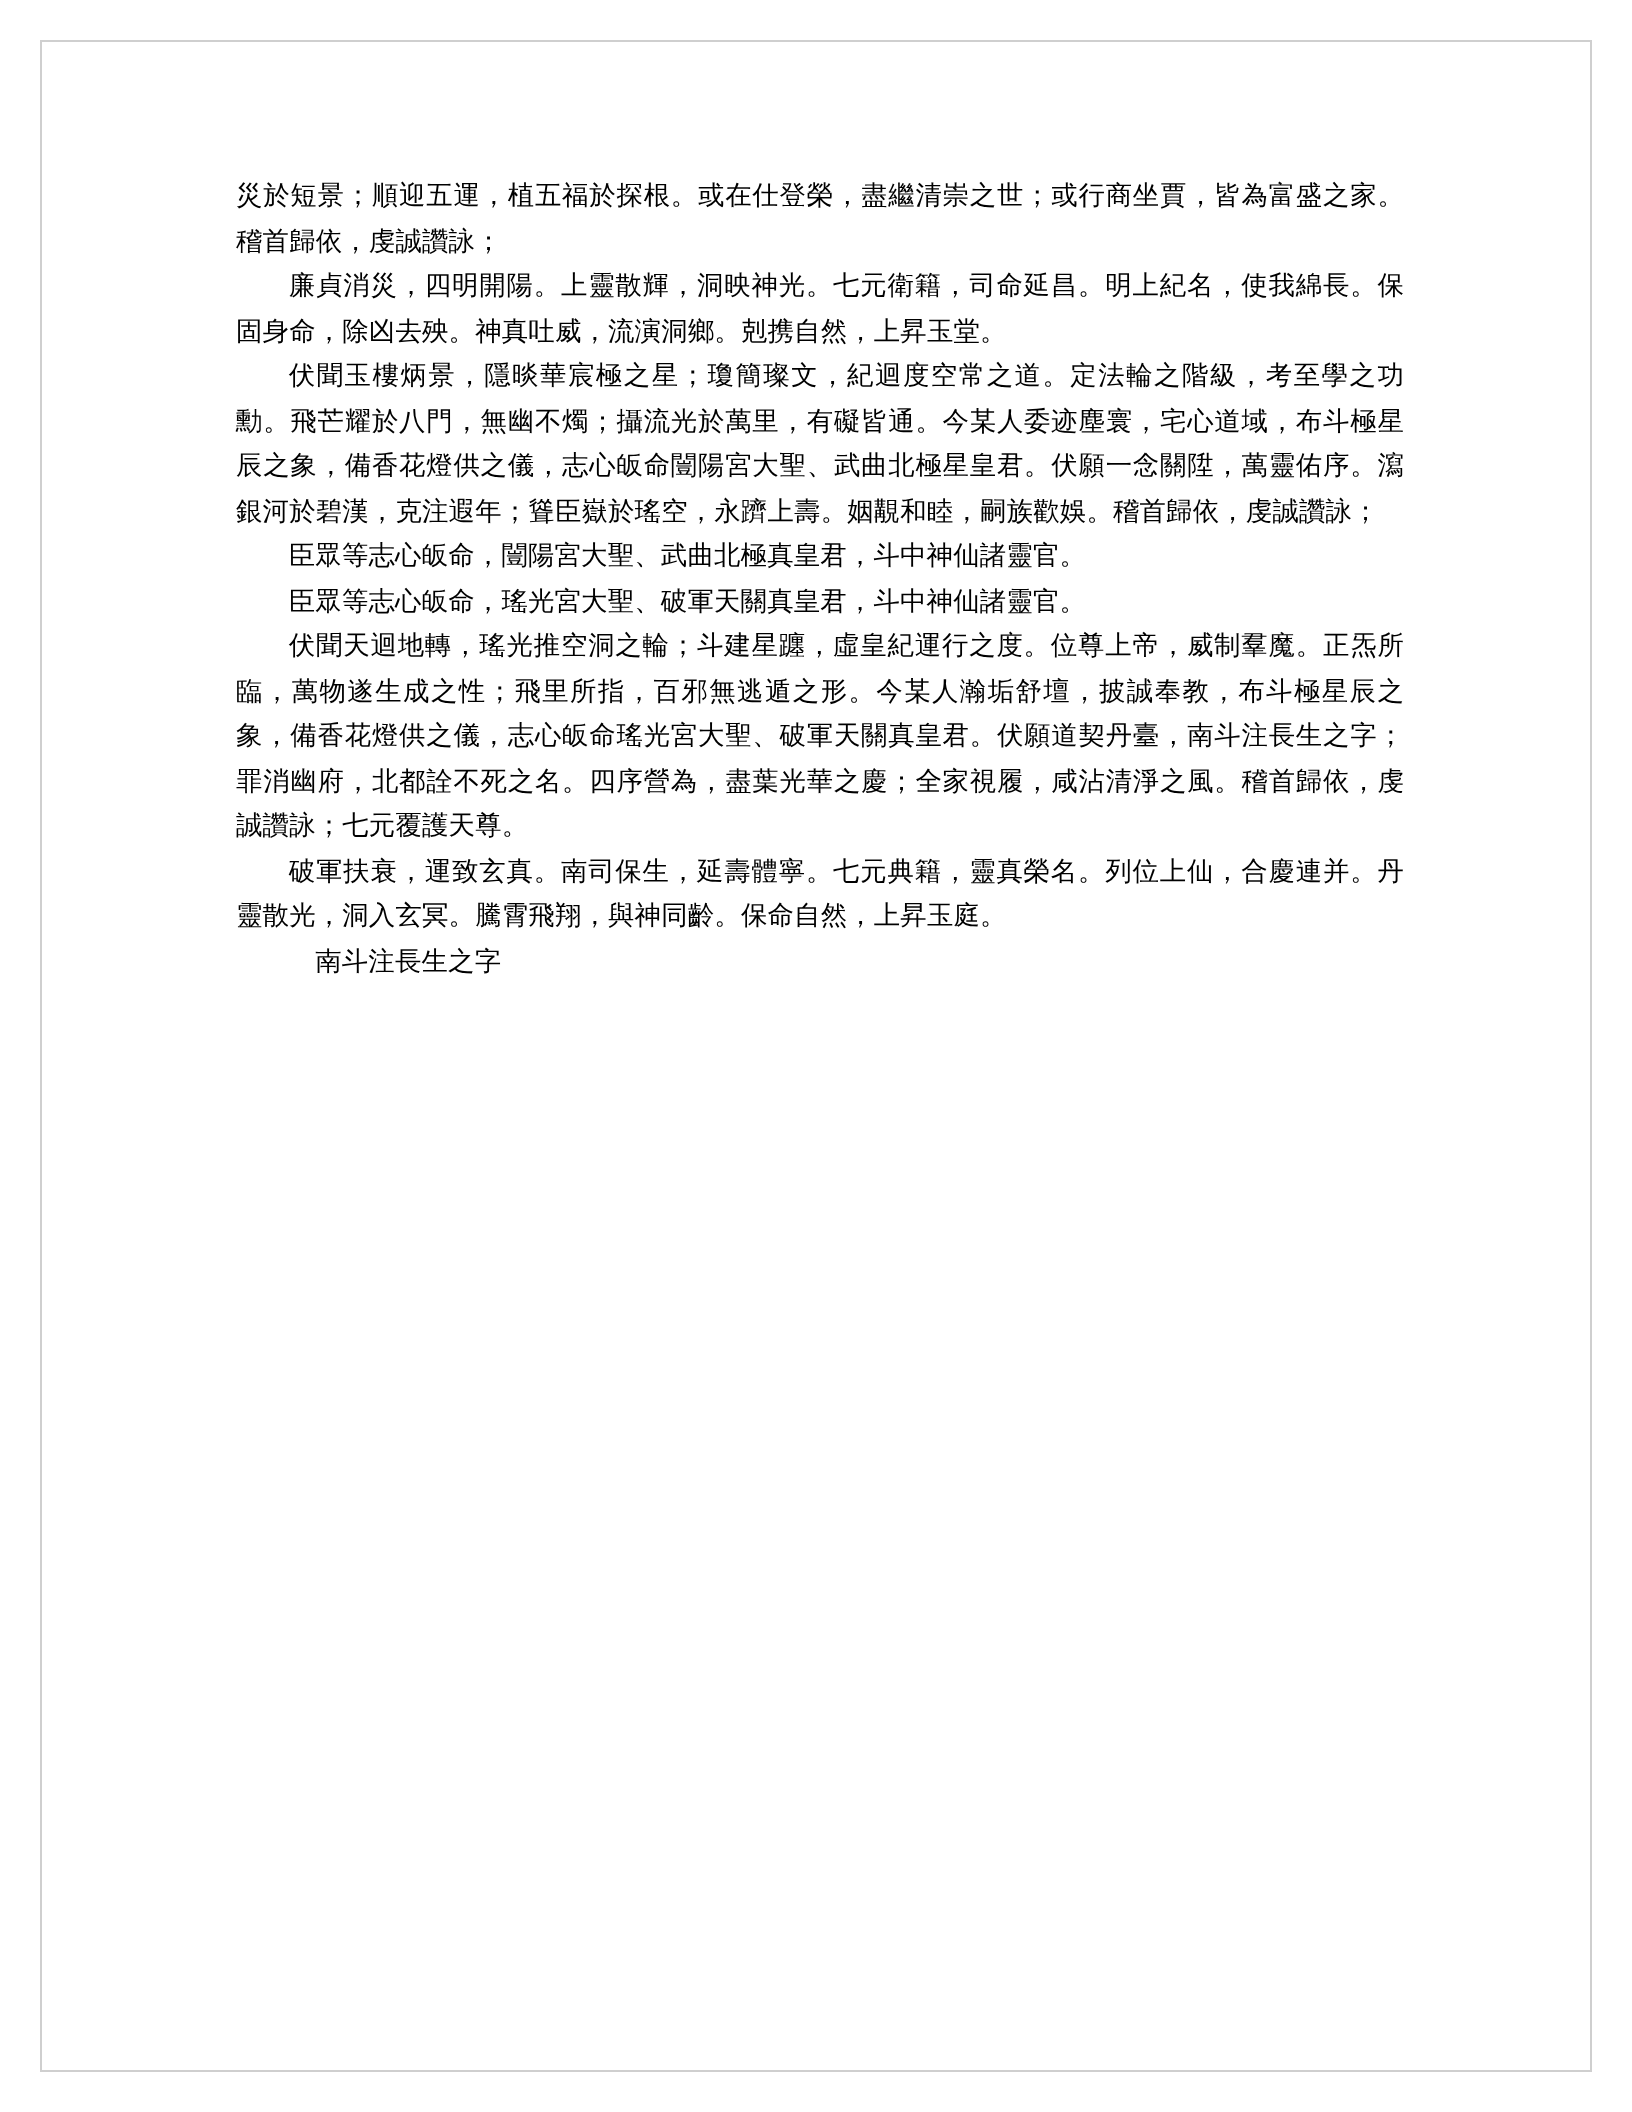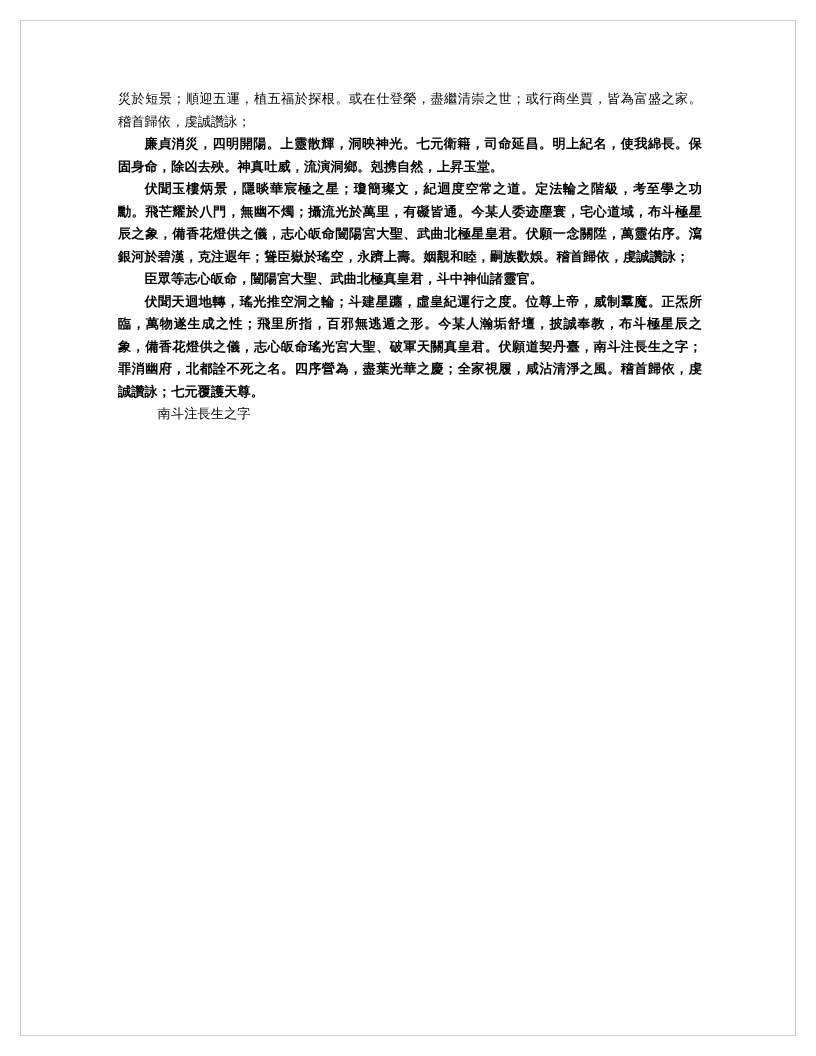--- a/index.html
+++ b/index.html
@@ -42,32 +42,33 @@
   .para {
     margin: 0;
     font-size: 13.2px;
     line-height: 22.5px;
     text-align: justify;
     text-justify: inter-character;
     letter-spacing: 0.1px;
   }
   .indent2 {
     text-indent: 2em;
-    font-weight: bold;
   }
   .indent3 {
     text-indent: 3em;
   }
 </style>
 </head>
 <body>
 
 <div class="page">
   <div class="page-border"></div>
   <div class="text-body">
     <p class="para">災於短景；順迎五運，植五福於探根。或在仕登榮，盡繼清崇之世；或行商坐賈，皆為富盛之家。稽首歸依，虔誠讚詠；</p>
     <p class="para indent2">廉貞消災，四明開陽。上靈散輝，洞映神光。七元衛籍，司命延昌。明上紀名，使我綿長。保固身命，除凶去殃。神真吐威，流演洞鄉。剋携自然，上昇玉堂。</p>
     <p class="para indent2">伏聞玉樓炳景，隱晱華宸極之星；瓊簡璨文，紀迴度空常之道。定法輪之階級，考至學之功勳。飛芒耀於八門，無幽不燭；攝流光於萬里，有礙皆通。今某人委迹塵寰，宅心道域，布斗極星辰之象，備香花燈供之儀，志心皈命闓陽宮大聖、武曲北極星皇君。伏願一念關陞，萬靈佑序。瀉銀河於碧漢，克注遐年；聳臣嶽於瑤空，永躋上壽。姻覯和睦，嗣族歡娛。稽首歸依，虔誠讚詠；</p>
     <p class="para indent2">臣眾等志心皈命，闓陽宮大聖、武曲北極真皇君，斗中神仙諸靈官。</p>
+    <p class="para indent2">臣眾等志心皈命，瑤光宮大聖、破軍天關真皇君，斗中神仙諸靈官。</p>
     <p class="para indent2">伏聞天迴地轉，瑤光推空洞之輪；斗建星躔，虛皇紀運行之度。位尊上帝，威制羣魔。正炁所臨，萬物遂生成之性；飛里所指，百邪無逃遁之形。今某人瀚垢舒壇，披誠奉教，布斗極星辰之象，備香花燈供之儀，志心皈命瑤光宮大聖、破軍天關真皇君。伏願道契丹臺，南斗注長生之字；罪消幽府，北都詮不死之名。四序營為，盡葉光華之慶；全家視履，咸沾清淨之風。稽首歸依，虔誠讚詠；七元覆護天尊。</p>
+    <p class="para indent2">破軍扶衰，運致玄真。南司保生，延壽體寧。七元典籍，靈真榮名。列位上仙，合慶連并。丹靈散光，洞入玄冥。騰霄飛翔，與神同齡。保命自然，上昇玉庭。</p>
     <p class="para indent3">南斗注長生之字</p>
   </div>
 </div>
 
 </body></html>

